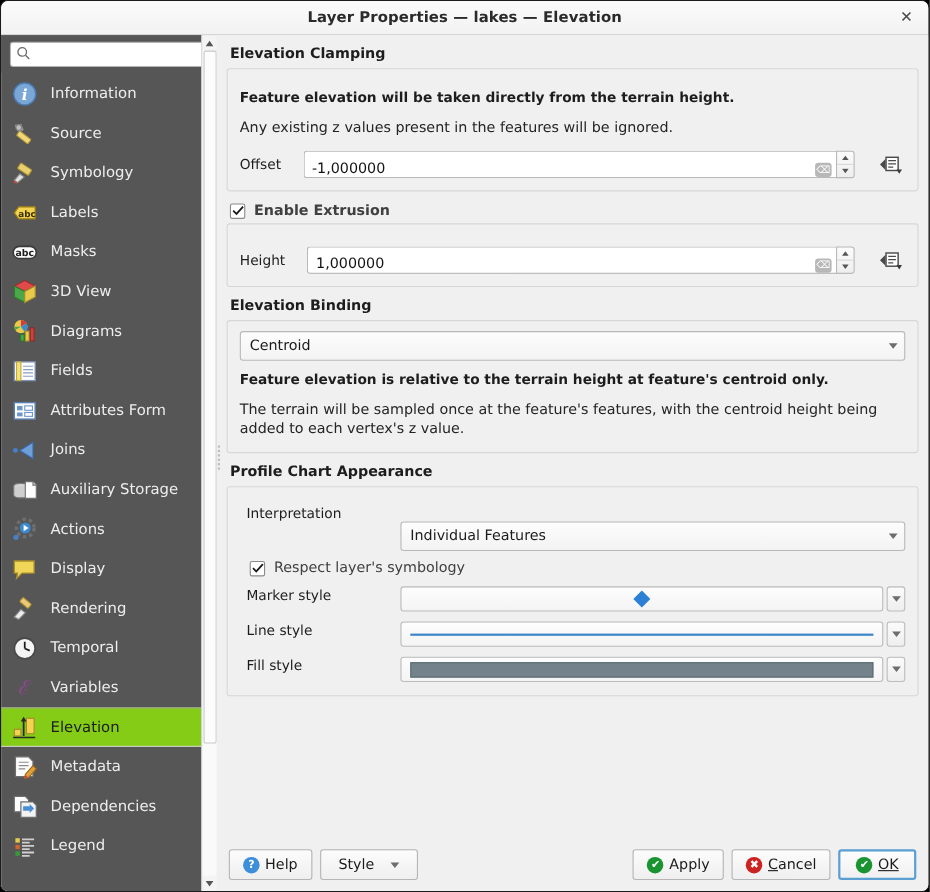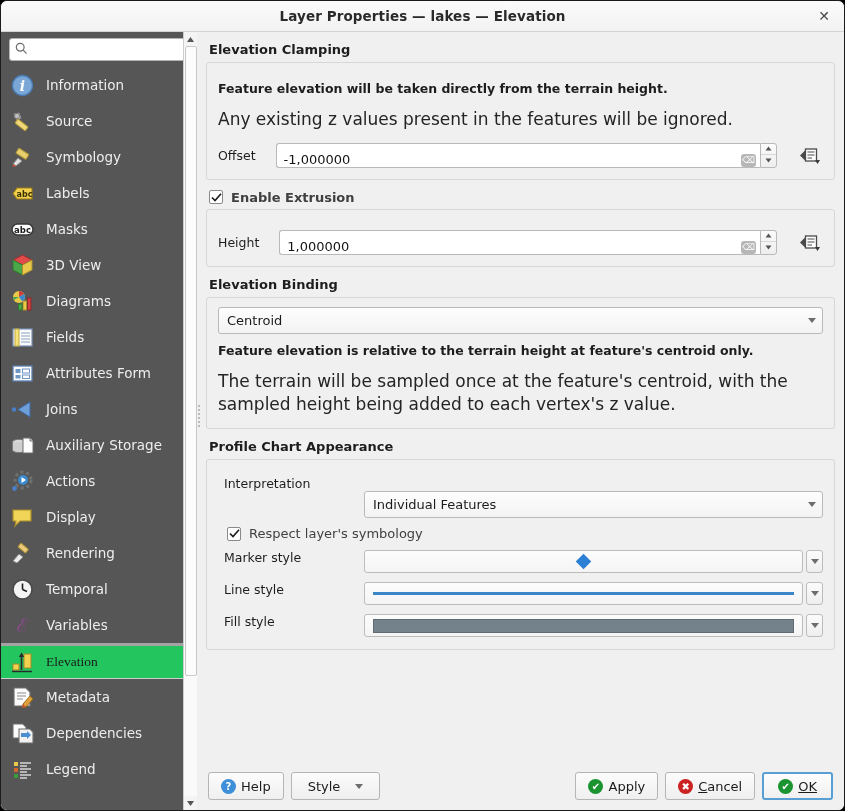--- a/index.html
+++ b/index.html
@@ -66,22 +66,22 @@
   .nav-scroll {
     flex: 1 1 auto; overflow: hidden; position: relative;
   }
   .nav-list { padding-top: 1px; }
   .nav-item {
     height: 36px; display: flex; align-items: center;
     padding-left: 9px; gap: 11px; cursor: pointer;
     color: #ededed; font-size: 13.5px;
   }
   .nav-item.selected {
-    background: #22c55e; color: #1c1c1c;
-    border-top: 3px solid #a3a3a3; border-bottom: 1px solid #cfcfcf; font-family: Liberation Serif, serif;
+    background: #84cc16; color: #1c1c1c;
+    border-top: 1px solid #a3a3a3; border-bottom: 1px solid #cfcfcf;
   }
   .nav-ico { width: 25px; height: 25px; flex: 0 0 25px; position: relative; }
   .nav-label { white-space: nowrap; }
 
   
   .sb-scrollbar {
     position: absolute; right: 0; top: 0; width: 14px; height: 100%;
     background: #f4f4f4; border-left: 1px solid #cdcdcd;
     display: flex; flex-direction: column; align-items: center;
   }
@@ -114,21 +114,21 @@
   .grp-box {
     border: 1px solid #d7d7d7; background: #f0f0f0;
     border-radius: 3px; padding: 9px 11px 11px 11px;
     margin-bottom: 10px;
   }
   .desc-bold {
     font-size: 12.5px; font-weight: bold; color: #1d1d1d;
     margin: 9px 0 0 0; line-height: 1.35;
   }
   .desc {
-    font-size: 17px; color: #242424; margin: 10px 0 0 0; line-height: 1.4;
+    font-size: 13px; color: #242424; margin: 10px 0 0 0; line-height: 1.4;
   }
 
   
   .combo {
     height: 27px; background: linear-gradient(to bottom,#fdfdfd,#f3f3f3);
     border: 1px solid #b9b9b9; border-radius: 3px;
     display: flex; align-items: center; padding: 0 6px 0 8px;
     font-size: 13px; color: #1b1b1b; cursor: pointer;
     justify-content: space-between;
   }
@@ -570,21 +570,21 @@
           </div>
         </div>
 
         <div class="grp-title">Elevation Binding</div>
         <div class="grp-box">
           <div class="combo">
             <span class="cap">Centroid</span>
             <span class="caret"></span>
           </div>
           <div class="desc-bold">Feature elevation is relative to the terrain height at feature's centroid only.</div>
-          <div class="desc">The terrain will be sampled once at the feature's centroid, with the sampled height being added to each vertex's z value.</div>
+          <div class="desc">The terrain will be sampled once at the feature's features, with the centroid height being added to each vertex's z value.</div>
         </div>
 
         <div class="grp-title">Profile Chart Appearance</div>
         <div class="grp-box" style="padding:7px 11px 12px 11px;">
           <div class="p-row">
             <span class="p-label ind">Interpretation</span>
             <div class="p-combo combo">
               <span class="cap">Individual Features</span>
               <span class="caret"></span>
             </div>

